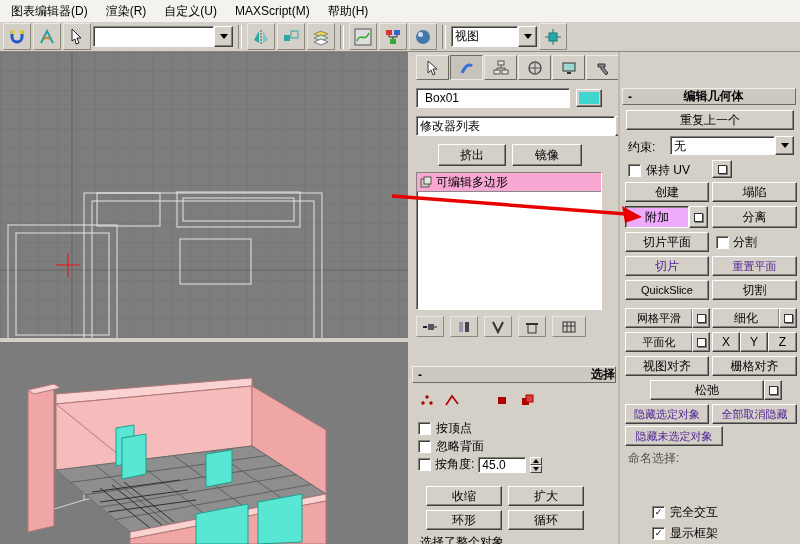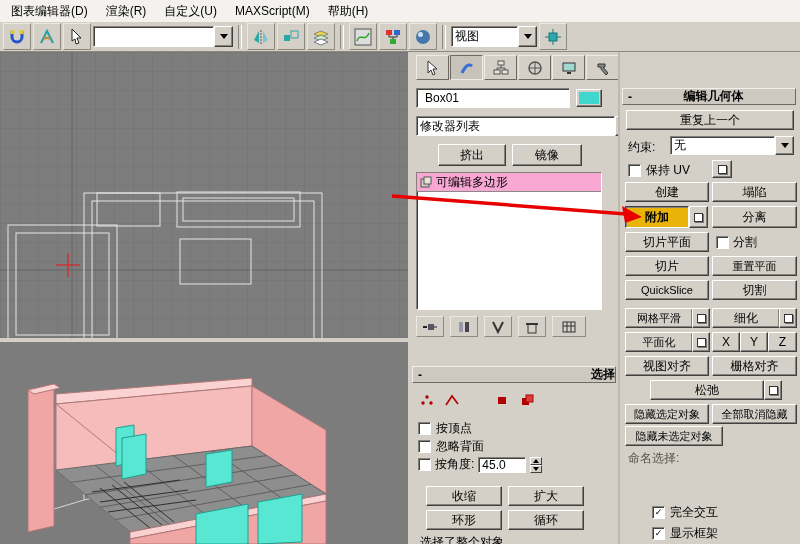--- a/index.html
+++ b/index.html
@@ -4,31 +4,31 @@
 <style>
   html,body{margin:0;padding:0}
   body{width:800px;height:544px;position:relative;overflow:hidden;background:#d4d0c8;
        font-family:"Liberation Sans","DejaVu Sans",sans-serif;font-size:12px;color:#000;cursor:default}
   .abs{position:absolute}
   .raised{background:#d4d0c8;border:1px solid;border-color:#fff #404040 #404040 #fff;box-shadow:inset -1px -1px 0 #84807a}
   .sunken-w{background:#fff;border:1px solid;border-color:#84807a #fff #fff #84807a;box-shadow:inset 1px 1px 0 #404040}
   .btn{display:flex;align-items:center;justify-content:center;background:#d4d0c8;border:1px solid;
        border-color:#fff #404040 #404040 #fff;box-shadow:inset -1px -1px 0 #84807a;font-size:12px;white-space:nowrap}
   .btn.small{font-size:11px}
-  .btn.disabled{color:#000000}
+  .btn.disabled{color:#4c1d95}
   .btn.pressed{border-color:#404040 #fff #fff #404040;box-shadow:inset 1px 1px 0 #84807a}
   .rollout{background:#cdc9c1;border:1px solid;border-color:#f2efe9 #6e6a63 #6e6a63 #f2efe9;
            display:flex;align-items:center;font-weight:bold;font-size:12px}
   .cb{width:11px;height:11px;background:#fff;border:1px solid;border-color:#84807a #fff #fff #84807a;
       box-shadow:inset 1px 1px 0 #404040;display:inline-flex;align-items:center;justify-content:center;
       font-size:9px;font-weight:bold;line-height:1;flex:none}
   .lbl{white-space:nowrap}
   .combo{display:flex;align-items:stretch}
   .combo .field{flex:1;background:#fff;border:1px solid;border-color:#84807a #fff #fff #84807a;
-                box-shadow:inset 1px 1px 0 #404040;padding:1px 3px;display:flex;align-items:center;
+                box-shadow:inset 1px 1px 0 #404040;padding:1px 3px;display:flex;
                 white-space:nowrap;overflow:hidden}
   .combo .abtn{width:17px;display:flex;align-items:center;justify-content:center;background:#d4d0c8;
                border:1px solid;border-color:#fff #404040 #404040 #fff;box-shadow:inset -1px -1px 0 #84807a}
   .darr{width:0;height:0;border-left:4px solid transparent;border-right:4px solid transparent;border-top:5px solid #000}
   .uarr{display:block;width:0;height:0;border-left:3px solid transparent;border-right:3px solid transparent;border-bottom:4px solid #000}
   .darr2{display:block;width:0;height:0;border-left:3px solid transparent;border-right:3px solid transparent;border-top:4px solid #000}
   .menubar{left:0;top:0;width:800px;height:22px;background:#f3f2ee;border-bottom:1px solid #b8b4ac;
            display:flex;align-items:center;padding-left:2px}
   .menubar span{padding:0 9px;line-height:22px}
   .toolbar{left:0;top:22px;width:800px;height:30px;background:#d4d0c8;border-bottom:1px solid #8d897f;
@@ -417,21 +417,21 @@
     <span class="cb"></span>
     <span class="lbl">保持 UV</span>
   </div>
   <div class="abs btn sbox" style="left:92px;top:108px;width:18px;height:16px">
       <span class="sboxg"></span>
     </div>
 
   <div class="abs btn" style="left:5px;top:130px;width:82px;height:18px">创建</div>
   <div class="abs btn" style="left:92px;top:130px;width:83px;height:18px">塌陷</div>
 
-  <div class="abs btn pressed attachbg" style="left: 5px; top: 154px; width: 62px; height: 20px; font-weight: bold; background: #eab308;">附加</div>
+  <div class="abs btn pressed attachbg" style="left: 5px; top: 154px; width: 62px; height: 20px; font-weight: normal; background: #f0abfc;">附加</div>
   <div class="abs btn sbox" style="left:69px;top:154px;width:17px;height:20px">
       <span class="sboxg"></span>
     </div>
   <div class="abs btn" style="left:92px;top:154px;width:83px;height:20px">分离</div>
 
   <div class="abs btn" style="left:5px;top:180px;width:82px;height:18px">切片平面</div>
   <div class="abs" style="left:96px;top:182px;display:flex;align-items:center;gap:4px">
     <span class="cb"></span>
     <span class="lbl">分割</span>
   </div>

